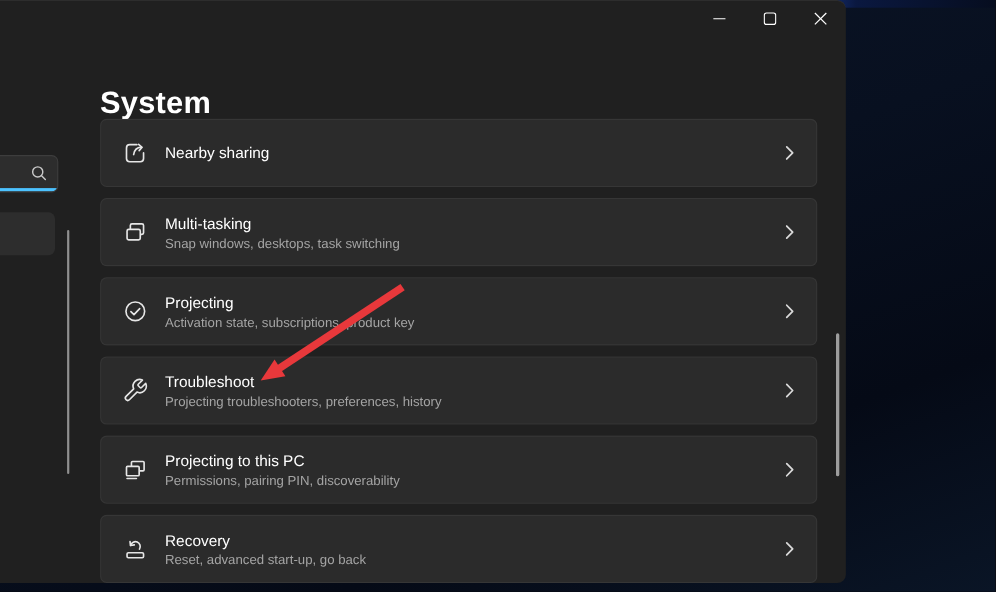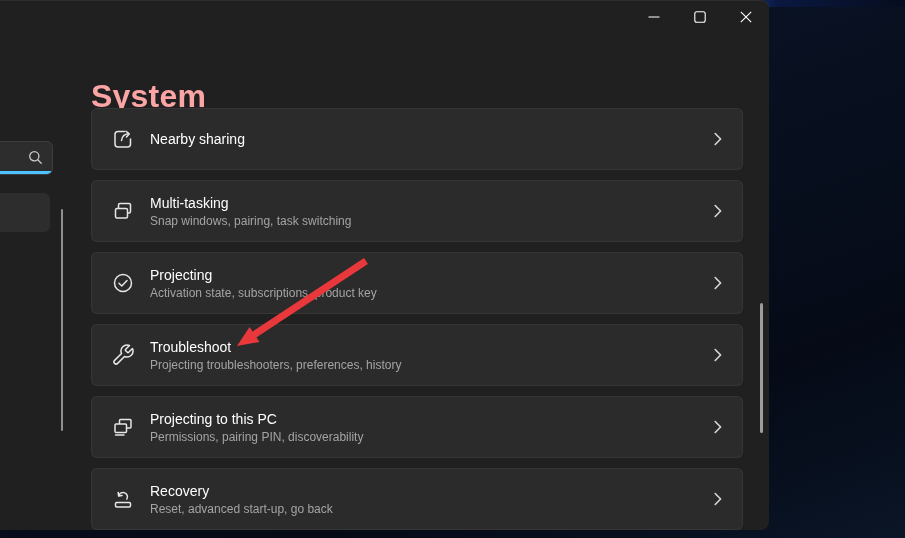--- a/index.html
+++ b/index.html
@@ -20,22 +20,22 @@
   .caption-btn svg{display:block;}
   
   .search-box{position:absolute;left:-18px;top:141px;width:69px;height:32px;background:#2d2d2d;
     border:1px solid #3d3d3d;border-radius:6px;overflow:hidden;}
   .search-box .underline{position:absolute;left:0;bottom:0;height:3px;width:100%;}
   .search-box .mag{position:absolute;right:9px;top:8px;}
   .sidebar-item{position:absolute;left:-18px;top:193px;width:68px;height:39px;background:#2d2d2d;border-radius:6px;}
   .sidebar-scrollbar{position:absolute;left:61px;top:209px;width:2px;height:222px;background:#8f8f8f;border-radius:1px;}
   .content-scrollbar{position:absolute;left:760px;top:303px;width:3px;height:130px;background:#9d9d9d;border-radius:2px;}
   
-  .page-title{position:absolute;left:91px;top:59px;font-size:32px;font-weight:700;
-    letter-spacing:0.2px;color:#fca5a5;line-height:32px;}
+  .page-title{position:absolute;left:91px;top:59px;font-size:28px;font-weight:700;
+    letter-spacing:0.2px;color:#ffffff;line-height:32px;}
   
   .settings-list{position:absolute;left:91px;top:108px;width:652px;}
   .settings-row{box-sizing:border-box;width:652px;height:62px;margin-bottom:10px;background:#2b2b2b;
     border:1px solid rgba(255,255,255,0.055);border-radius:6px;display:flex;align-items:center;
     padding:0 20px 0 19px;cursor:default;}
   .row-icon-slot{width:24px;height:24px;flex:0 0 24px;display:flex;align-items:center;justify-content:center;}
   .row-text{margin-left:15px;display:flex;flex-direction:column;gap:3px;flex:1 1 auto;min-width:0;}
   .row-title{font-size:14px;color:#ffffff;line-height:16px;}
   .row-subtitle{font-size:12px;color:#a4a4a4;line-height:14px;}
   .row-chevron{flex:0 0 auto;display:flex;align-items:center;}
@@ -106,21 +106,21 @@
   </div>
         <div class="settings-row">
     <span class="row-icon-slot">
             <svg class="row-icon" width="24" height="24" viewBox="0 0 24 24">
     <rect x="7.5" y="4.5" width="12" height="9.5" rx="1.5"></rect>
     <rect class="fill-bg" x="4.5" y="9.5" width="12" height="9.5" rx="1.5"></rect>
   </svg>
           </span>
     <span class="row-text">
       <span class="row-title">Multi-tasking</span>
-      <span class="row-subtitle">Snap windows, pairing, task switching</span>
+      <span class="row-subtitle">Snap windows, desktops, task switching</span>
     </span>
     <span class="row-chevron">
       <svg width="8" height="14" viewBox="0 0 8 14">
               <polyline points="1.2,1.5 6.6,7 1.2,12.5" fill="none" stroke="#d9d9d9" stroke-width="1.6" stroke-linecap="round" stroke-linejoin="round"></polyline>
             </svg>
     </span>
   </div>
         <div class="settings-row">
     <span class="row-icon-slot">
             <svg class="row-icon" width="24" height="24" viewBox="0 0 24 24">

